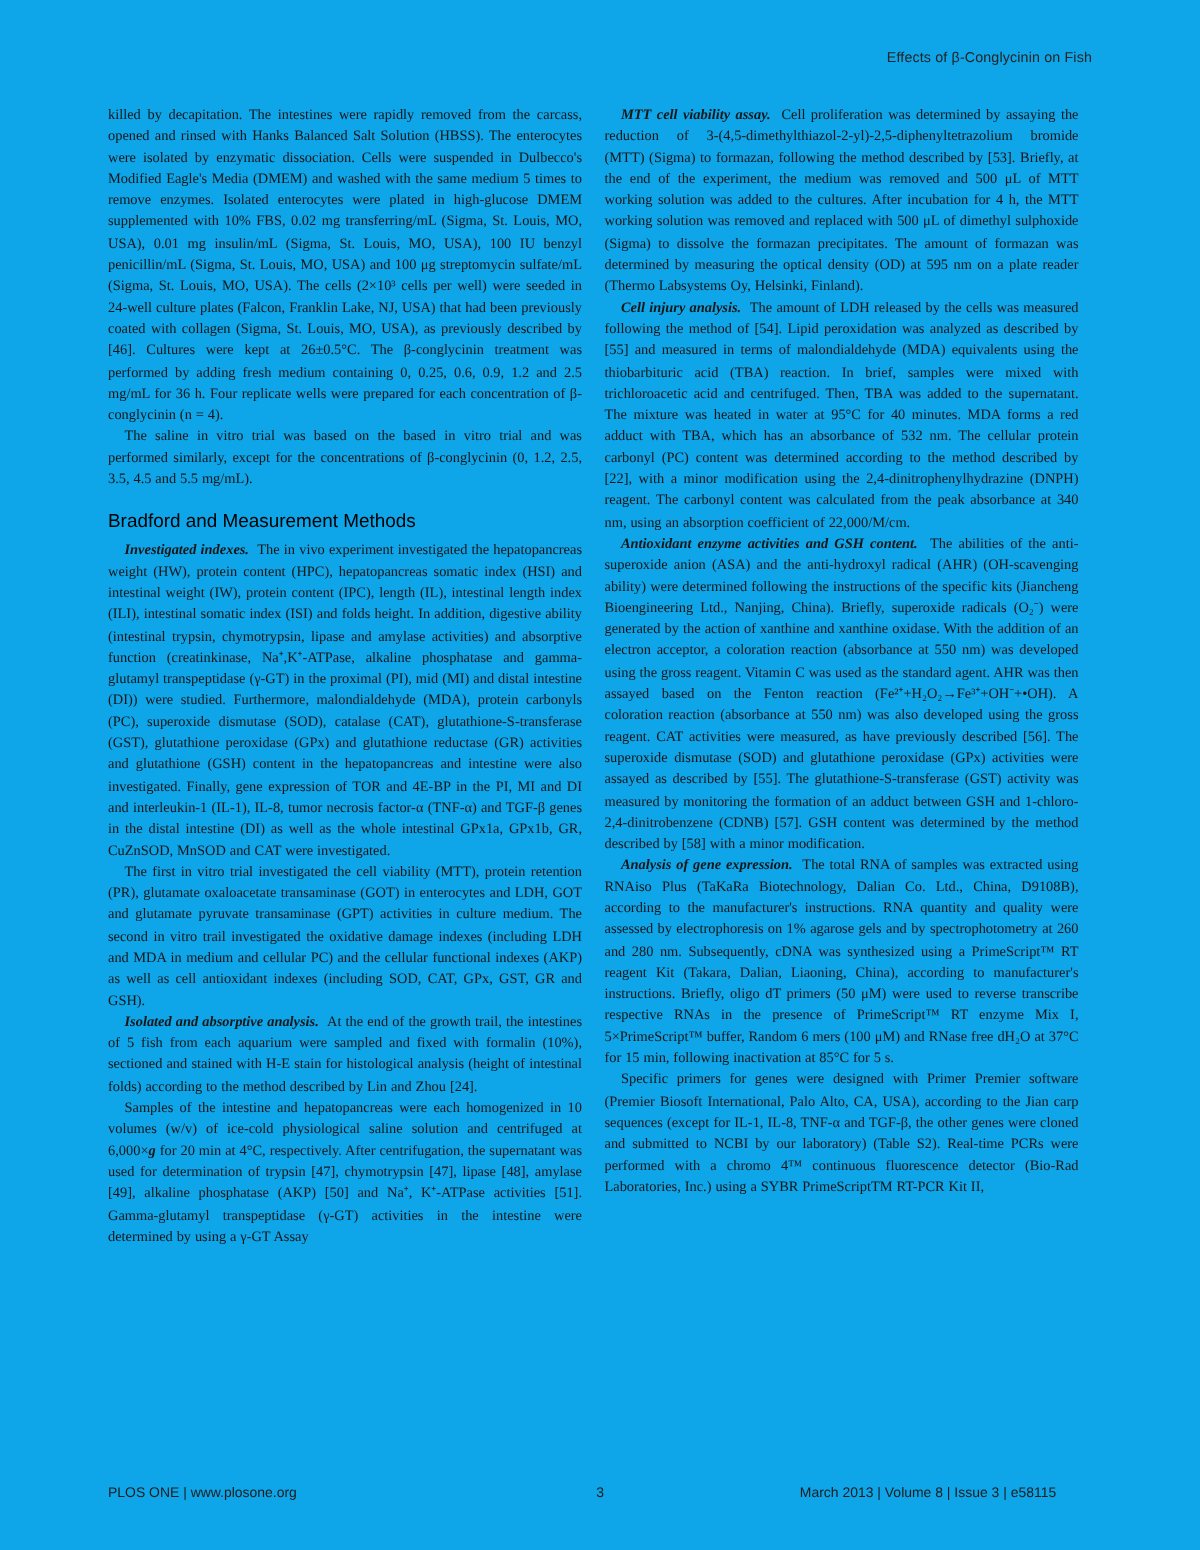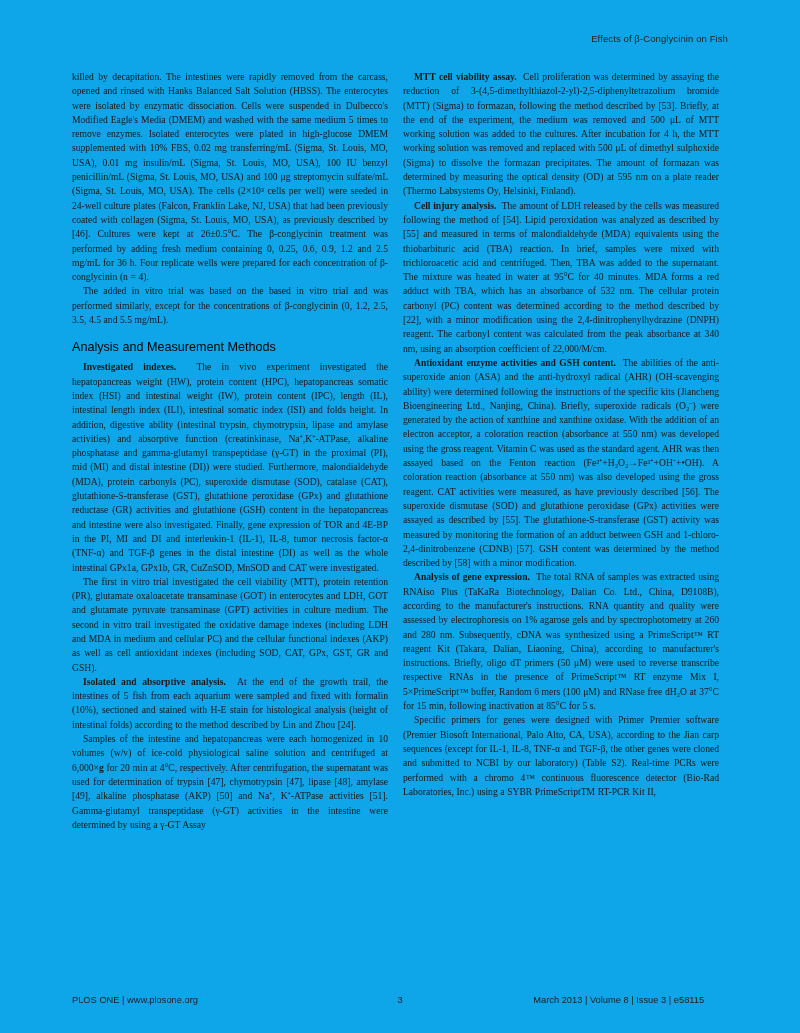--- a/index.html
+++ b/index.html
@@ -21,43 +21,43 @@
     font-family:"Liberation Serif", serif;
     font-size:9.6px; line-height:14.3px; text-align:justify;
     margin:0; color:#161616; word-spacing:0.2px;
   }
   .para.indent { text-indent:11px; }
   .section-heading {
     font-family:"Liberation Sans", sans-serif;
     font-size:12.6px; font-weight:400; color:#000;
     margin:13px 0 5px 0; line-height:15px;
   }
-  .b { font-weight:bold; }
+  .b { font-weight:bold;font-style:italic; }
   .i { }
   .footer {
     position:absolute; left:72px; width:656px; top:983px;
-    border-top:6px solid #0ea5e9; padding-top:6px;
+    border-top:1px solid #0ea5e9; padding-top:6px;
     display:flex; align-items:baseline;
     font-family:"Liberation Sans", sans-serif; font-size:9.3px; color:#1c1c1c;
   }
   .f-left  { flex:1; text-align:left; }
   .f-center{ flex:1; text-align:center; }
   .f-right { flex:1; text-align:center; }
 </style>
 </head>
 <body>
 
 <div class="page">
   <div class="running-head">Effects of β-Conglycinin on Fish</div>
 
   <div class="columns">
     <div class="col">
         <p class="para"><span>killed by decapitation. The intestines were rapidly removed from the carcass, opened and rinsed with Hanks Balanced Salt Solution (HBSS). The enterocytes were isolated by enzymatic dissociation. Cells were suspended in Dulbecco's Modified Eagle's Media (DMEM) and washed with the same medium 5 times to remove enzymes. Isolated enterocytes were plated in high-glucose DMEM supplemented with 10% FBS, 0.02 mg transferring/mL (Sigma, St. Louis, MO, USA), 0.01 mg insulin/mL (Sigma, St. Louis, MO, USA), 100 IU benzyl penicillin/mL (Sigma, St. Louis, MO, USA) and 100 μg streptomycin sulfate/mL (Sigma, St. Louis, MO, USA). The cells (2×10³ cells per well) were seeded in 24-well culture plates (Falcon, Franklin Lake, NJ, USA) that had been previously coated with collagen (Sigma, St. Louis, MO, USA), as previously described by [46]. Cultures were kept at 26±0.5°C. The β-conglycinin treatment was performed by adding fresh medium containing 0, 0.25, 0.6, 0.9, 1.2 and 2.5 mg/mL for 36 h. Four replicate wells were prepared for each concentration of β-conglycinin (n = 4).</span></p>
-        <p class="para indent"><span>The added </span><span class="i">in vitro</span><span> trial was based on the based </span><span class="i">in vitro</span><span> trial and was performed similarly, except for the concentrations of β-conglycinin (0, 1.2, 2.5, 3.5, 4.5 and 5.5 mg/mL).</span></p>
-        <h2 class="section-heading">Analysis and Measurement Methods</h2>
+        <p class="para indent"><span>The saline </span><span class="i">in vitro</span><span> trial was based on the based </span><span class="i">in vitro</span><span> trial and was performed similarly, except for the concentrations of β-conglycinin (0, 1.2, 2.5, 3.5, 4.5 and 5.5 mg/mL).</span></p>
+        <h2 class="section-heading">Bradford and Measurement Methods</h2>
         <p class="para indent"><span class="b">Investigated indexes.</span><span>&nbsp;&nbsp;The </span><span class="i">in vivo</span><span> experiment investigated the hepatopancreas weight (HW), protein content (HPC), hepatopancreas somatic index (HSI) and intestinal weight (IW), protein content (IPC), length (IL), intestinal length index (ILI), intestinal somatic index (ISI) and folds height. In addition, digestive ability (intestinal trypsin, chymotrypsin, lipase and amylase activities) and absorptive function (creatinkinase, Na⁺,K⁺-ATPase, alkaline phosphatase and gamma-glutamyl transpeptidase (γ-GT) in the proximal (PI), mid (MI) and distal intestine (DI)) were studied. Furthermore, malondialdehyde (MDA), protein carbonyls (PC), superoxide dismutase (SOD), catalase (CAT), glutathione-</span><span class="i">S</span><span>-transferase (GST), glutathione peroxidase (GPx) and glutathione reductase (GR) activities and glutathione (GSH) content in the hepatopancreas and intestine were also investigated. Finally, gene expression of TOR and 4E-BP in the PI, MI and DI and interleukin-1 (IL-1), IL-8, tumor necrosis factor-α (TNF-α) and TGF-β genes in the distal intestine (DI) as well as the whole intestinal GPx1a, GPx1b, GR, CuZnSOD, MnSOD and CAT were investigated.</span></p>
         <p class="para indent"><span>The first </span><span class="i">in vitro</span><span> trial investigated the cell viability (MTT), protein retention (PR), glutamate oxaloacetate transaminase (GOT) in enterocytes and LDH, GOT and glutamate pyruvate transaminase (GPT) activities in culture medium. The second </span><span class="i">in vitro</span><span> trail investigated the oxidative damage indexes (including LDH and MDA in medium and cellular PC) and the cellular functional indexes (AKP) as well as cell antioxidant indexes (including SOD, CAT, GPx, GST, GR and GSH).</span></p>
         <p class="para indent"><span class="b">Isolated and absorptive analysis.</span><span>&nbsp;&nbsp;At the end of the growth trail, the intestines of 5 fish from each aquarium were sampled and fixed with formalin (10%), sectioned and stained with H-E stain for histological analysis (height of intestinal folds) according to the method described by Lin and Zhou [24].</span></p>
         <p class="para indent"><span>Samples of the intestine and hepatopancreas were each homogenized in 10 volumes (w/v) of ice-cold physiological saline solution and centrifuged at 6,000×</span><span class="b i">g</span><span> for 20 min at 4°C, respectively. After centrifugation, the supernatant was used for determination of trypsin [47], chymotrypsin [47], lipase [48], amylase [49], alkaline phosphatase (AKP) [50] and Na⁺, K⁺-ATPase activities [51]. Gamma-glutamyl transpeptidase (γ-GT) activities in the intestine were determined by using a γ-GT Assay</span></p>
       </div>
     <div class="col">
         <p class="para indent"><span class="b">MTT cell viability assay.</span><span>&nbsp;&nbsp;Cell proliferation was determined by assaying the reduction of 3-(4,5-dimethylthiazol-2-yl)-2,5-diphenyltetrazolium bromide (MTT) (Sigma) to formazan, following the method described by [53]. Briefly, at the end of the experiment, the medium was removed and 500 μL of MTT working solution was added to the cultures. After incubation for 4 h, the MTT working solution was removed and replaced with 500 μL of dimethyl sulphoxide (Sigma) to dissolve the formazan precipitates. The amount of formazan was determined by measuring the optical density (OD) at 595 nm on a plate reader (Thermo Labsystems Oy, Helsinki, Finland).</span></p>
         <p class="para indent"><span class="b">Cell injury analysis.</span><span>&nbsp;&nbsp;The amount of LDH released by the cells was measured following the method of [54]. Lipid peroxidation was analyzed as described by [55] and measured in terms of malondialdehyde (MDA) equivalents using the thiobarbituric acid (TBA) reaction. In brief, samples were mixed with trichloroacetic acid and centrifuged. Then, TBA was added to the supernatant. The mixture was heated in water at 95°C for 40 minutes. MDA forms a red adduct with TBA, which has an absorbance of 532 nm. The cellular protein carbonyl (PC) content was determined according to the method described by [22], with a minor modification using the 2,4-dinitrophenylhydrazine (DNPH) reagent. The carbonyl content was calculated from the peak absorbance at 340 nm, using an absorption coefficient of 22,000/M/cm.</span></p>
         <p class="para indent"><span class="b">Antioxidant enzyme activities and GSH content.</span><span>&nbsp;&nbsp;The abilities of the anti-superoxide anion (ASA) and the anti-hydroxyl radical (AHR) (OH-scavenging ability) were determined following the instructions of the specific kits (Jiancheng Bioengineering Ltd., Nanjing, China). Briefly, superoxide radicals (O₂⁻) were generated by the action of xanthine and xanthine oxidase. With the addition of an electron acceptor, a coloration reaction (absorbance at 550 nm) was developed using the gross reagent. Vitamin C was used as the standard agent. AHR was then assayed based on the Fenton reaction (Fe²⁺+H₂O₂→Fe³⁺+OH⁻+•OH). A coloration reaction (absorbance at 550 nm) was also developed using the gross reagent. CAT activities were measured, as have previously described [56]. The superoxide dismutase (SOD) and glutathione peroxidase (GPx) activities were assayed as described by [55]. The glutathione-</span><span class="i">S</span><span>-transferase (GST) activity was measured by monitoring the formation of an adduct between GSH and 1-chloro-2,4-dinitrobenzene (CDNB) [57]. GSH content was determined by the method described by [58] with a minor modification.</span></p>
         <p class="para indent"><span class="b">Analysis of gene expression.</span><span>&nbsp;&nbsp;The total RNA of samples was extracted using RNAiso Plus (TaKaRa Biotechnology, Dalian Co. Ltd., China, D9108B), according to the manufacturer's instructions. RNA quantity and quality were assessed by electrophoresis on 1% agarose gels and by spectrophotometry at 260 and 280 nm. Subsequently, cDNA was synthesized using a PrimeScript™ RT reagent Kit (Takara, Dalian, Liaoning, China), according to manufacturer's instructions. Briefly, oligo dT primers (50 μM) were used to reverse transcribe respective RNAs in the presence of PrimeScript™ RT enzyme Mix I, 5×PrimeScript™ buffer, Random 6 mers (100 μM) and RNase free dH₂O at 37°C for 15 min, following inactivation at 85°C for 5 s.</span></p>

